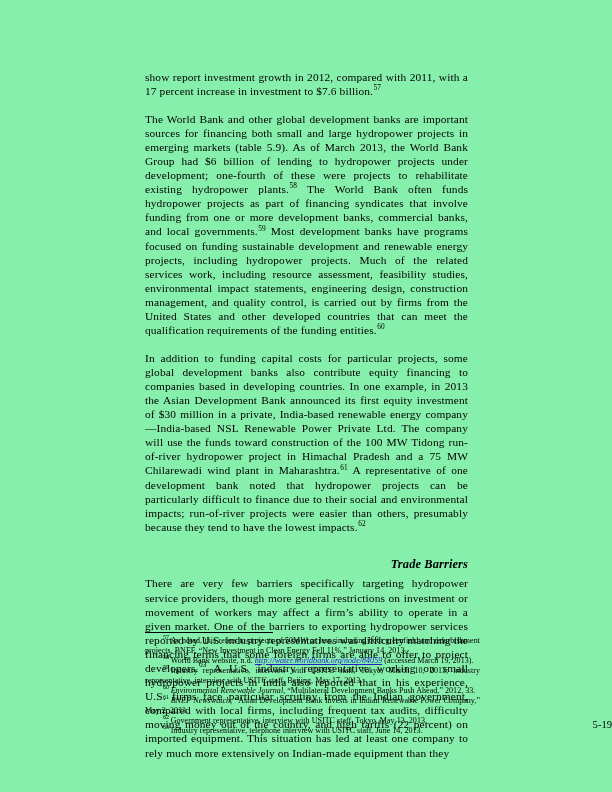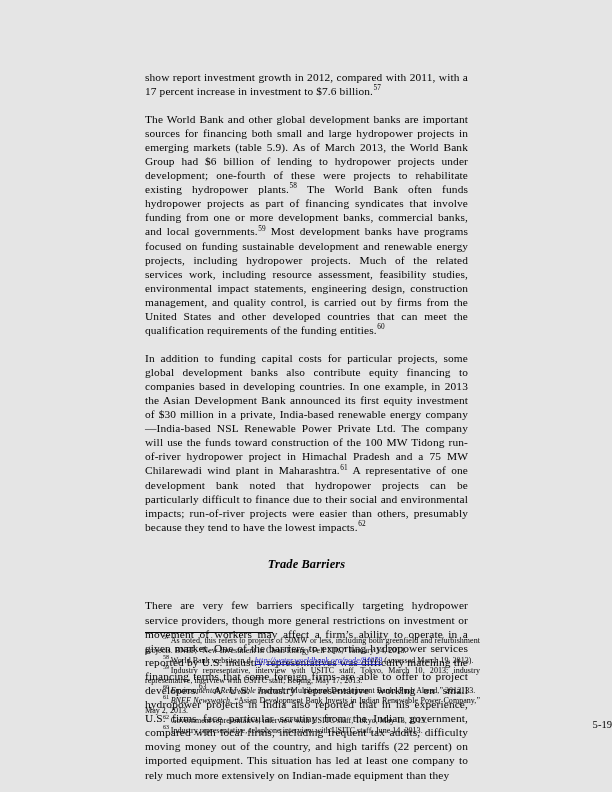--- a/index.html
+++ b/index.html
@@ -9,21 +9,21 @@
     background: #ffffff;
   }
   body {
     font-family: "Liberation Serif", "DejaVu Serif", serif;
     color: #000000;
   }
   .page {
     position: relative;
     width: 612px;
     height: 792px;
-    background: #e5e5e5;
+    background: #86efac;
     overflow: hidden;
     box-sizing: border-box;
   }
   .content {
     position: absolute;
     left: 145px;
     top: 70px;
     width: 323px;
   }
   p.body-par {
@@ -39,23 +39,23 @@
   sup.fn-ref {
     font-size: 7.3px;
     vertical-align: super;
     line-height: 0;
     padding-left: 0.5px;
   }
   h2.section-heading {
     font-size: 12.4px;
     font-weight: bold;
     font-style: italic;
-    margin: 0 0 26px 0;
+    margin: 0 0 4px 0;
     line-height: 15px;
-    text-align: center;
+    text-align: right;
     letter-spacing: 0.01em;
   }
   .spacer-before-heading { height: 10px; }
 
   
   .footnotes {
     position: absolute;
     left: 145px;
     top: 632px;
     width: 335px;

